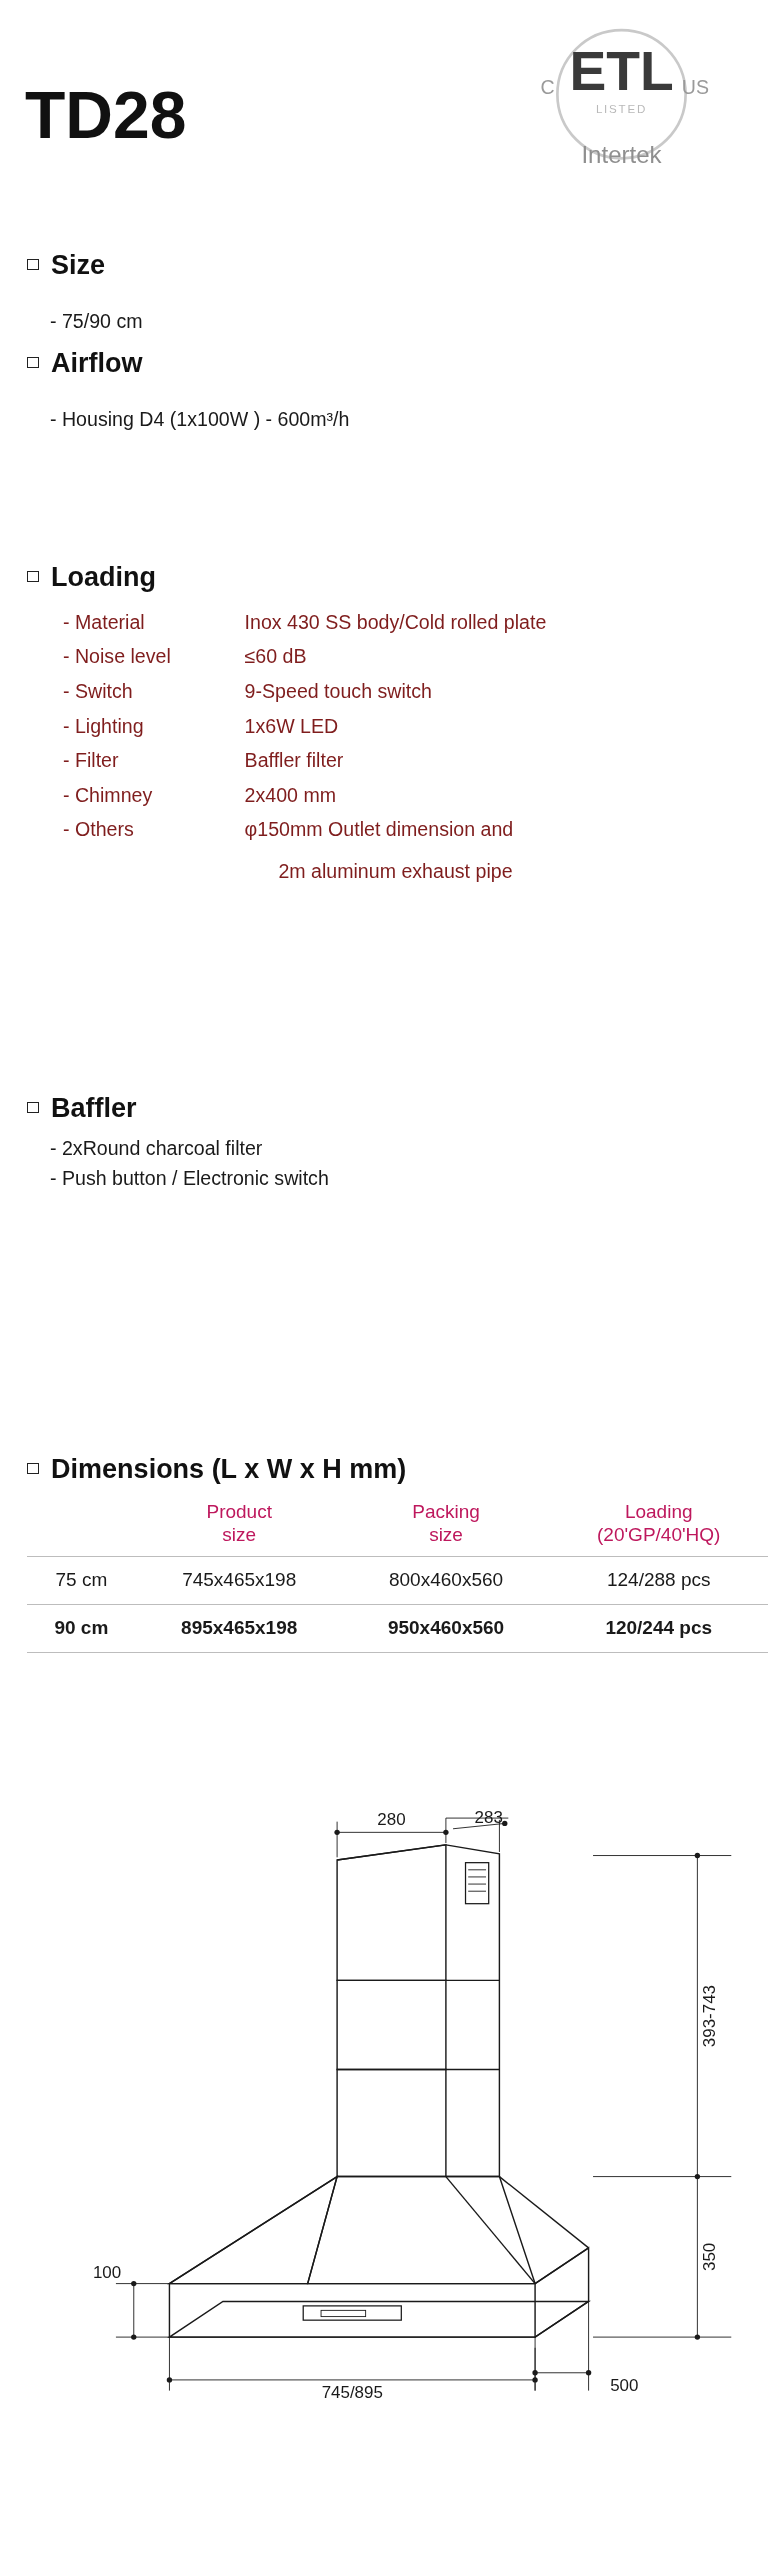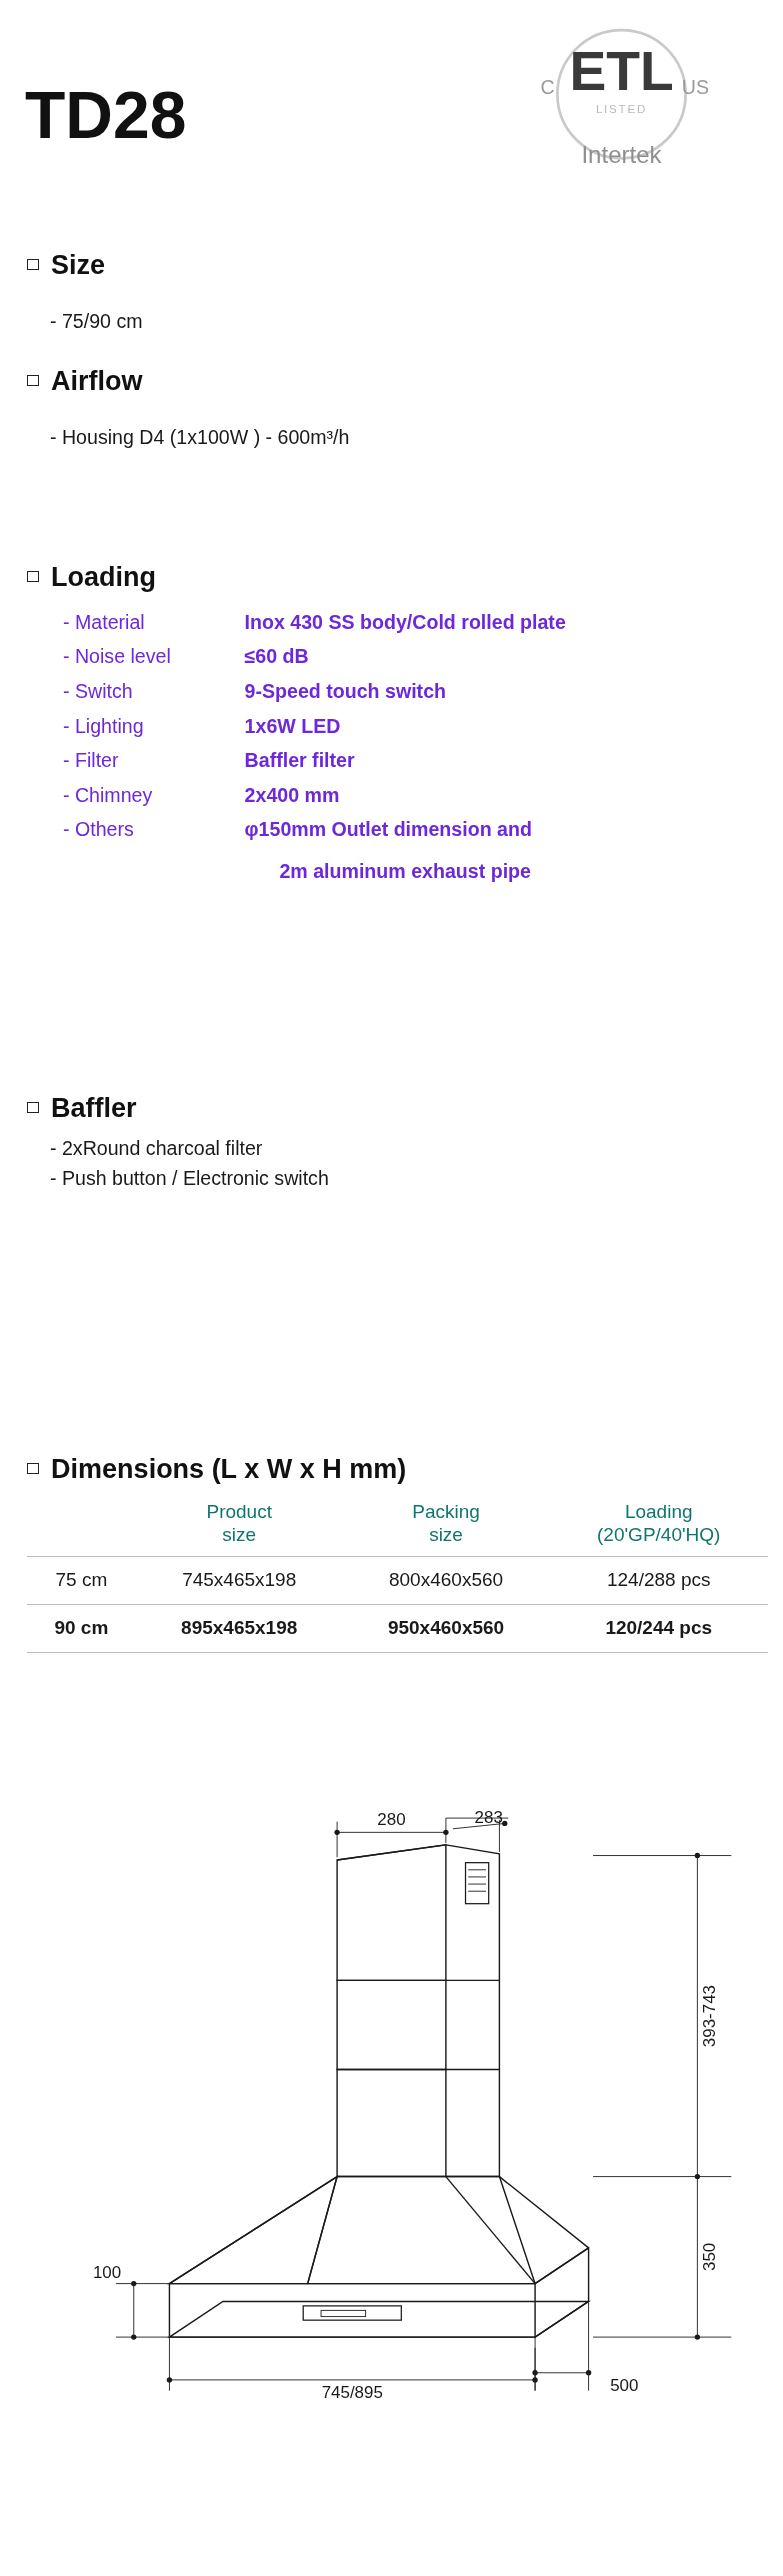--- a/index.html
+++ b/index.html
@@ -73,33 +73,32 @@
     color: #1a1a1a;
     line-height: 1.45;
   }
 
   
   .feat-table {
     margin-top: 12.5px;
     margin-left: 36px;
     border-collapse: collapse;
     font-size: 19.6px;
-    color: #6d28d9;
+    color: #7f1d1d;
   }
   .feat-table td {
     padding: 5.4px 0 6.2px 0;
     vertical-align: top;
   }
   .feat-table td.label {
     width: 178px;
     white-space: nowrap;
   }
   .feat-table td.value {
     padding-left: 3.6px;
-    font-weight: bold;
   }
   .value-indent { padding-left: 19.6px; }
 
   
   .opt-list {
     margin-top: 9px;
     margin-left: 23px;
     font-size: 19.6px;
     line-height: 1.55;
   }
@@ -117,21 +116,21 @@
     border-collapse: collapse;
     width: 741px;
     font-size: 19px;
     color: #1a1a1a;
   }
   .dim-table th {
     font-weight: normal;
     padding: 3.6px 5.4px 9px 5.4px;
     text-align: center;
     line-height: 1.2;
-    color: #0f766e;
+    color: #be185d;
   }
   .dim-table th.blank { width: 98px; }
   .dim-table tr.head-row th { border: none; }
   .dim-table tbody tr { border-top: 0.9px solid #bdbdbd; }
   .dim-table tbody tr:last-child { border-bottom: 0.9px solid #bdbdbd; font-weight: bold; }
   .dim-table td {
     padding: 12.5px 5.4px;
     text-align: center;
   }
   .dim-table td.rowlab { text-align: center; }
@@ -165,21 +164,21 @@
   </div>
 
   <div class="section" style="top:250px;">
     <div class="sec-head">
       <span class="bullet-sq"></span>
       <span>Size</span>
     </div>
     <div class="sec-body">- 75/90 cm</div>
   </div>
 
-  <div class="section" style="top:366px;text-align:center;">
+  <div class="section" style="top:348px;text-align:center;">
     <div class="sec-head">
       <span class="bullet-sq"></span>
       <span>Airflow</span>
     </div>
     <div class="sec-body">- Housing D4 (1x100W ) - 600m³/h</div>
   </div>
 
   <div class="section" style="top:562px;">
     <div class="sec-head">
       <span class="bullet-sq"></span>

